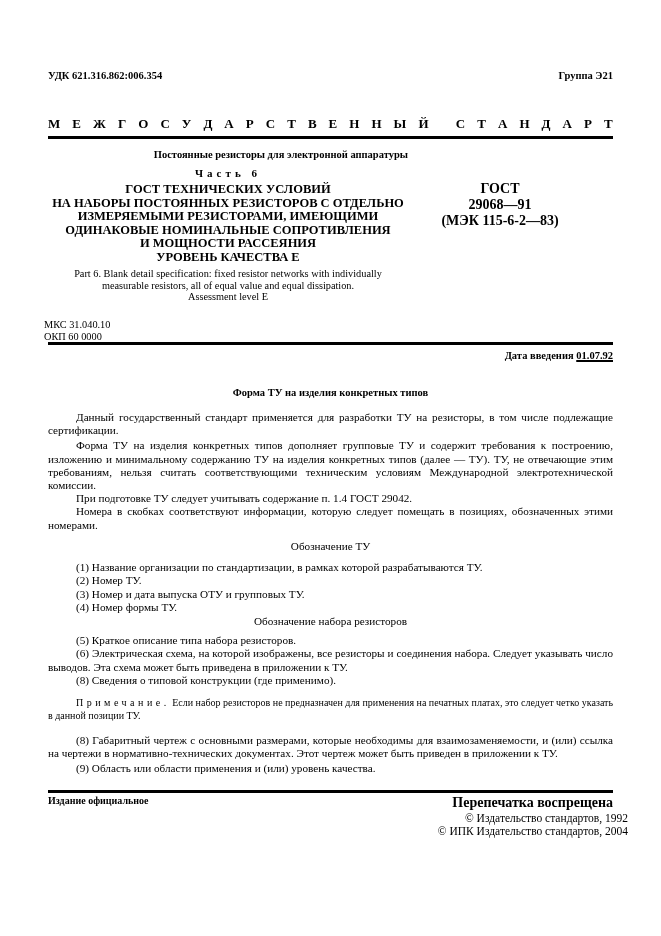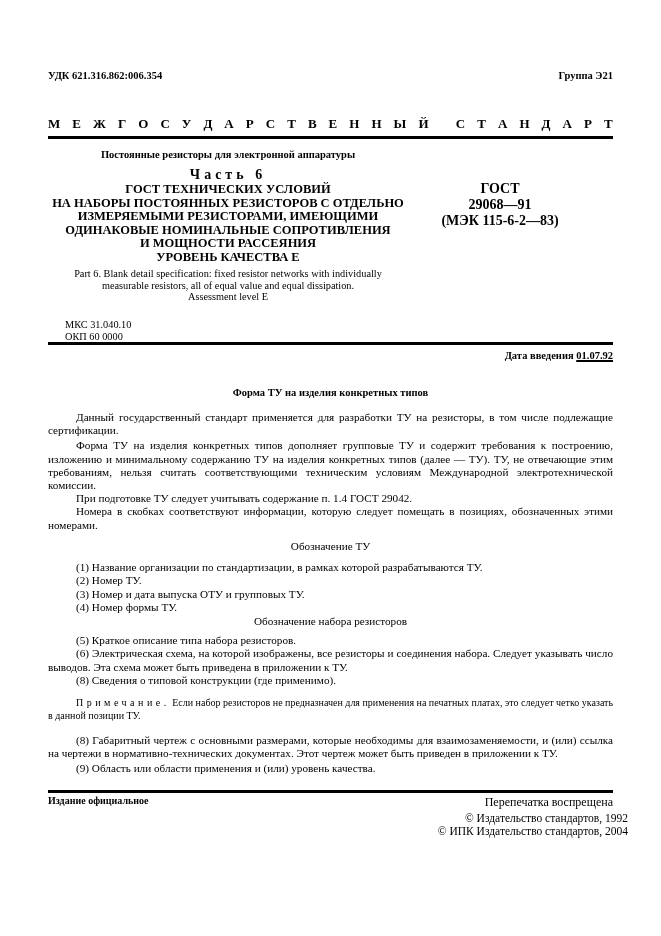--- a/index.html
+++ b/index.html
@@ -4,36 +4,36 @@
   <style>
     html, body { margin:0; padding:0; background:#ffffff; }
     body { width:661px; height:936px; position:relative; overflow:hidden;
       font-family:"Liberation Serif", "DejaVu Serif", serif; color:#000; }
     .abs { position:absolute; }
     .udk { left:48px; top:70px; font-size:10.5px; font-weight:bold; }
     .group { right:48px; top:70px; font-size:10.5px; font-weight:bold; }
     .spaced { left:48px; top:116px; width:565px; font-size:13px; font-weight:bold;
       display:flex; justify-content:space-between; }
     .rule-thick { height:3px; background:#000; }
-    .subtitle { left:48px; width:360px; top:149px; text-align:center; font-size:10.5px; font-weight:bold; }
-    .part { left:48px; width:360px; top:167px; text-align:center; font-size:14px; font-weight:bold; letter-spacing:4px; }
+    .subtitle { left:48px; width:360px; top:149px; text-align:right; font-size:10.5px; font-weight:bold; }
+    .part { left:48px; width:360px; top:167px; text-align:center; font-size:11px; font-weight:bold; letter-spacing:4px; }
     .title { left:48px; width:360px; top:183px; text-align:center; font-size:12.5px; font-weight:bold; line-height:13.5px; }
     .gost { left:400px; width:200px; top:181px; text-align:center; font-size:14px; font-weight:bold; line-height:16px; }
     .english { left:48px; width:360px; top:268px; text-align:center; font-size:10.3px; line-height:11.5px; }
-    .codes { left:65px; top:319px; font-size:10.3px; line-height:11.5px; }
+    .codes { left:44px; top:319px; font-size:10.3px; line-height:11.5px; }
     .date { right:48px; top:350px; font-size:10.5px; font-weight:bold; }
     .date u { text-decoration:underline; text-decoration-thickness:2px; }
     .section-title { left:48px; width:565px; top:387px; text-align:center; font-size:10.5px; font-weight:bold; }
     .body { left:48px; width:565px; font-size:11.2px; line-height:13.2px; text-align:justify; }
     .body p { margin:0; text-indent:28px; }
     .center { text-align:center; text-indent:0 !important; }
     .note { font-size:10px; line-height:12.5px; }
     .sp { letter-spacing:3.5px; }
     .footer-left { left:48px; top:795px; font-size:10px; font-weight:bold; }
-    .footer-right { right:48px; top:795px; font-size:12px; font-weight:normal; }
+    .footer-right { right:48px; top:795px; font-size:14px; font-weight:bold; }
     .copy { right:33px; top:812px; font-size:11.5px; line-height:13px; text-align:right; }
   </style>
 </head>
 <body>
 
 <div class="abs udk">УДК 621.316.862:006.354</div>
 <div class="abs group">Группа Э21</div>
 
 <div class="abs spaced" id="interstate">
     <span>М</span>

